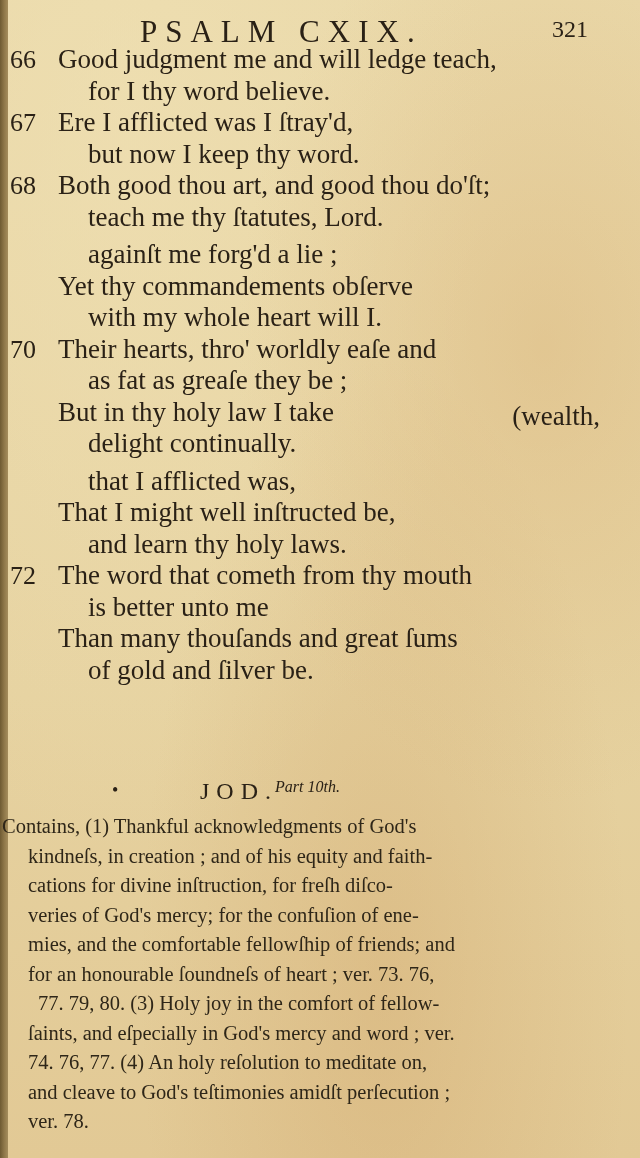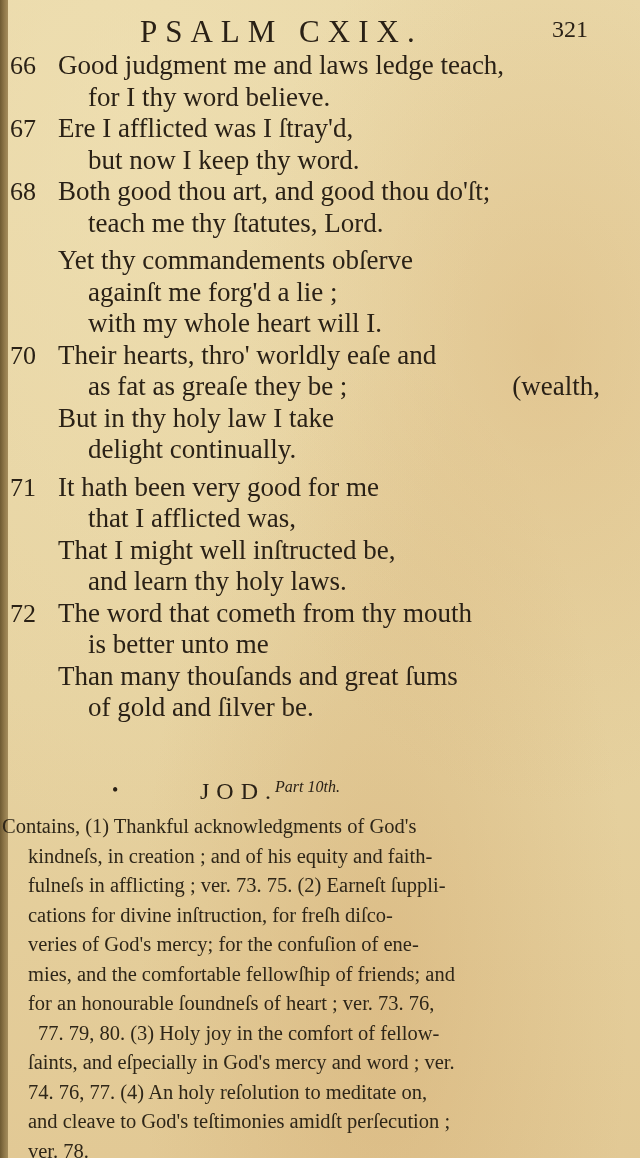--- a/index.html
+++ b/index.html
@@ -38,40 +38,40 @@
     }
     .page-number {
       position: absolute;
       top: 16px;
       right: 52px;
       font-size: 24px;
       color: #2a2116;
     }
     .verses {
       position: absolute;
-      top: 50px;
+      top: 44px;
       left: 10px;
       width: 590px;
     }
     .line {
       position: relative;
       height: 31.5px;
       line-height: 31.5px;
       font-size: 27px;
       white-space: nowrap;
     }
     .verse-num {
       position: absolute;
       left: 0;
       width: 44px;
       font-size: 26px;
     }
     .l1 { position: absolute; left: 48px; }
     .l2 { position: absolute; left: 78px; }
-    .right-tag { position: absolute; right: 0; }
+    .right-tag { position: absolute; right: 0; margin-top: 36px; }
     .gap { height: 6px; }
     .section-title {
       position: absolute;
       top: 778px;
       left: 0;
       width: 640px;
       text-align: left;
       font-size: 24px;
     }
     .section-title .bullet { position: absolute; left: 112px; top: 2px; font-size: 18px; }
@@ -96,21 +96,21 @@
 <div class="page">
   <div class="binding"></div>
 
   <div class="running-head">PSALM CXIX.</div>
   <div class="page-number">321</div>
 
   <div class="verses">
 
     <div class="line">
       <span class="verse-num">66</span>
-      <span class="l1">Good judgment me and laws ledge teach,</span>
+      <span class="l1">Good judgment me and will ledge teach,</span>
     </div>
     <div class="line">
       <span class="l2">for I thy word believe.</span>
     </div>
 
     <div class="line">
       <span class="verse-num">67</span>
       <span class="l1">Ere I afflicted was I ſtray'd,</span>
     </div>
     <div class="line">
@@ -120,24 +120,24 @@
     <div class="line">
       <span class="verse-num">68</span>
       <span class="l1">Both good thou art, and good thou do'ſt;</span>
     </div>
     <div class="line">
       <span class="l2">teach me thy ſtatutes, Lord.</span>
     </div>
     <div class="gap"></div>
 
     <div class="line">
+      <span class="l2">againſt me forg'd a lie ;</span>
+    </div>
+    <div class="line">
       <span class="l1">Yet thy commandements obſerve</span>
-    </div>
-    <div class="line">
-      <span class="l2">againſt me forg'd a lie ;</span>
     </div>
     <div class="line">
       <span class="l2">with my whole heart will I.</span>
     </div>
 
     <div class="line">
       <span class="verse-num">70</span>
       <span class="l1">Their hearts, thro' worldly eaſe and</span>
     </div>
     <div class="line">
@@ -145,24 +145,20 @@
       <span class="right-tag">(wealth,</span>
     </div>
     <div class="line">
       <span class="l1">But in thy holy law I take</span>
     </div>
     <div class="line">
       <span class="l2">delight continually.</span>
     </div>
     <div class="gap"></div>
 
-    <div class="line">
-      <span class="verse-num">71</span>
-      <span class="l1">It hath been very good for me</span>
-    </div>
     <div class="line">
       <span class="l2">that I afflicted was,</span>
     </div>
     <div class="line">
       <span class="l1">That I might well inſtructed be,</span>
     </div>
     <div class="line">
       <span class="l2">and learn thy holy laws.</span>
     </div>
 
@@ -183,21 +179,20 @@
 
   <div class="section-title">
     <span class="bullet">•</span>
     <span class="jod">JOD.</span>
     <span class="part">Part 10th.</span>
   </div>
 
   <div class="summary">
     <div class="sline">Contains, (1) Thankful acknowledgments of God's</div>
     <div class="sline ind">kindneſs, in creation ; and of his equity and faith-</div>
-    <div class="sline ind">fulneſs in afflicting ; ver. 73. 75. (2) Earneſt ſuppli-</div>
     <div class="sline ind">cations for divine inſtruction, for freſh diſco-</div>
     <div class="sline ind">veries of God's mercy; for the confuſion of ene-</div>
     <div class="sline ind">mies, and the comfortable fellowſhip of friends; and</div>
     <div class="sline ind">for an honourable ſoundneſs of heart ; ver. 73. 76,</div>
     <div class="sline ind2" style="padding-left:36px">77. 79, 80. (3) Holy joy in the comfort of fellow-</div>
     <div class="sline ind">ſaints, and eſpecially in God's mercy and word ; ver.</div>
     <div class="sline ind">74. 76, 77. (4) An holy reſolution to meditate on,</div>
     <div class="sline ind">and cleave to God's teſtimonies amidſt perſecution ;</div>
     <div class="sline ind">ver. 78.</div>
   </div>

